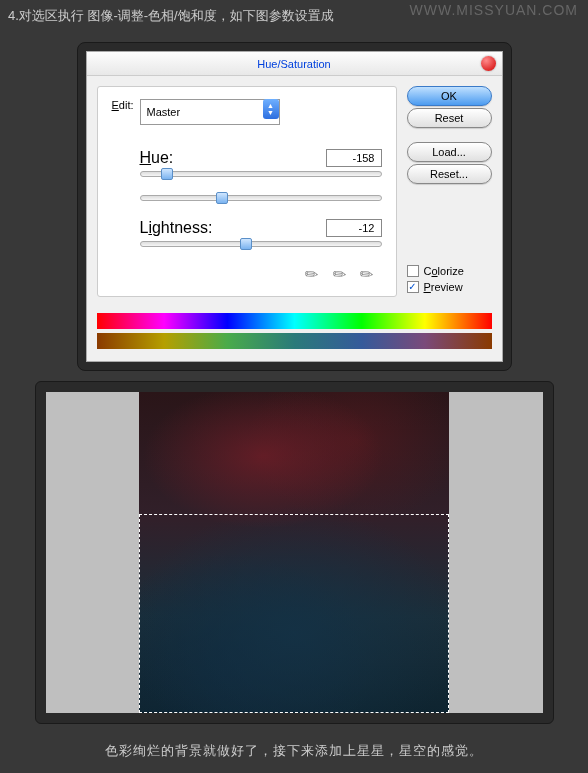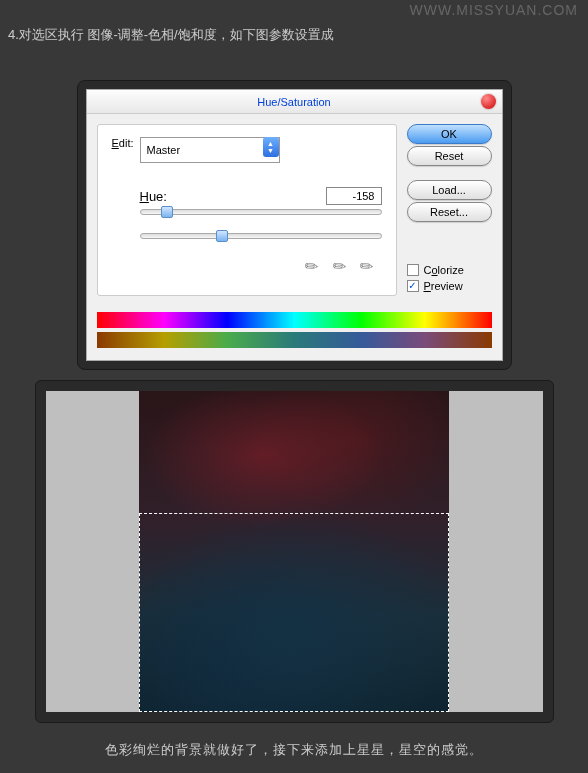--- a/index.html
+++ b/index.html
@@ -7,21 +7,21 @@
       background: #383838;
       width: 588px;
       height: 773px;
       font-family: Arial, "Microsoft YaHei", sans-serif;
       position: relative;
       overflow: hidden;
     }
     .top-text {
       color: #ccc;
       font-size: 13px;
-      padding: 26px 8px;
+      padding: 7px 8px;
     }
     .watermark {
       position: absolute;
       top: 2px;
       right: 10px;
       color: #666;
       font-size: 14px;
       letter-spacing: 1px;
     }
     .dialog-wrapper {
@@ -115,21 +115,21 @@
     .slider-group {
       margin: 0 0 18px 28px;
     }
     .slider-label-row {
       display: flex;
       justify-content: space-between;
       align-items: center;
       margin-bottom: 4px;
     }
     .slider-label {
-      font-size: 13px;
+      font-size: 16px;
       color: #000;
     }
     .value-box {
       width: 56px;
       height: 18px;
       border: 1px solid #888;
       background: #fff;
       font-size: 11px;
       text-align: right;
       padding: 4px 6px;
@@ -299,20 +299,29 @@
             <div class="slider-thumb" style="left:11%"></div>
           </div>
         </div>
 
         <div class="slider-group">
           <div class="slider-track">
             <div class="slider-thumb" style="left:34%"></div>
           </div>
         </div>
 
+        <div class="slider-group">
+          <div class="slider-label-row">
+            <span class="slider-label">L<span class="edit-letter">i</span>ghtness:</span>
+            <input class="value-box" value="-12" style="">
+          </div>
+          <div class="slider-track">
+            <div class="slider-thumb" style="left:44%"></div>
+          </div>
+        </div>
 
         <div class="eyedroppers">
           <span class="eyedropper">✎</span>
           <span class="eyedropper">✎</span>
           <span class="eyedropper">✎</span>
         </div>
       </div>
 
       <div class="button-col">
         <div class="mac-button primary">OK</div>

